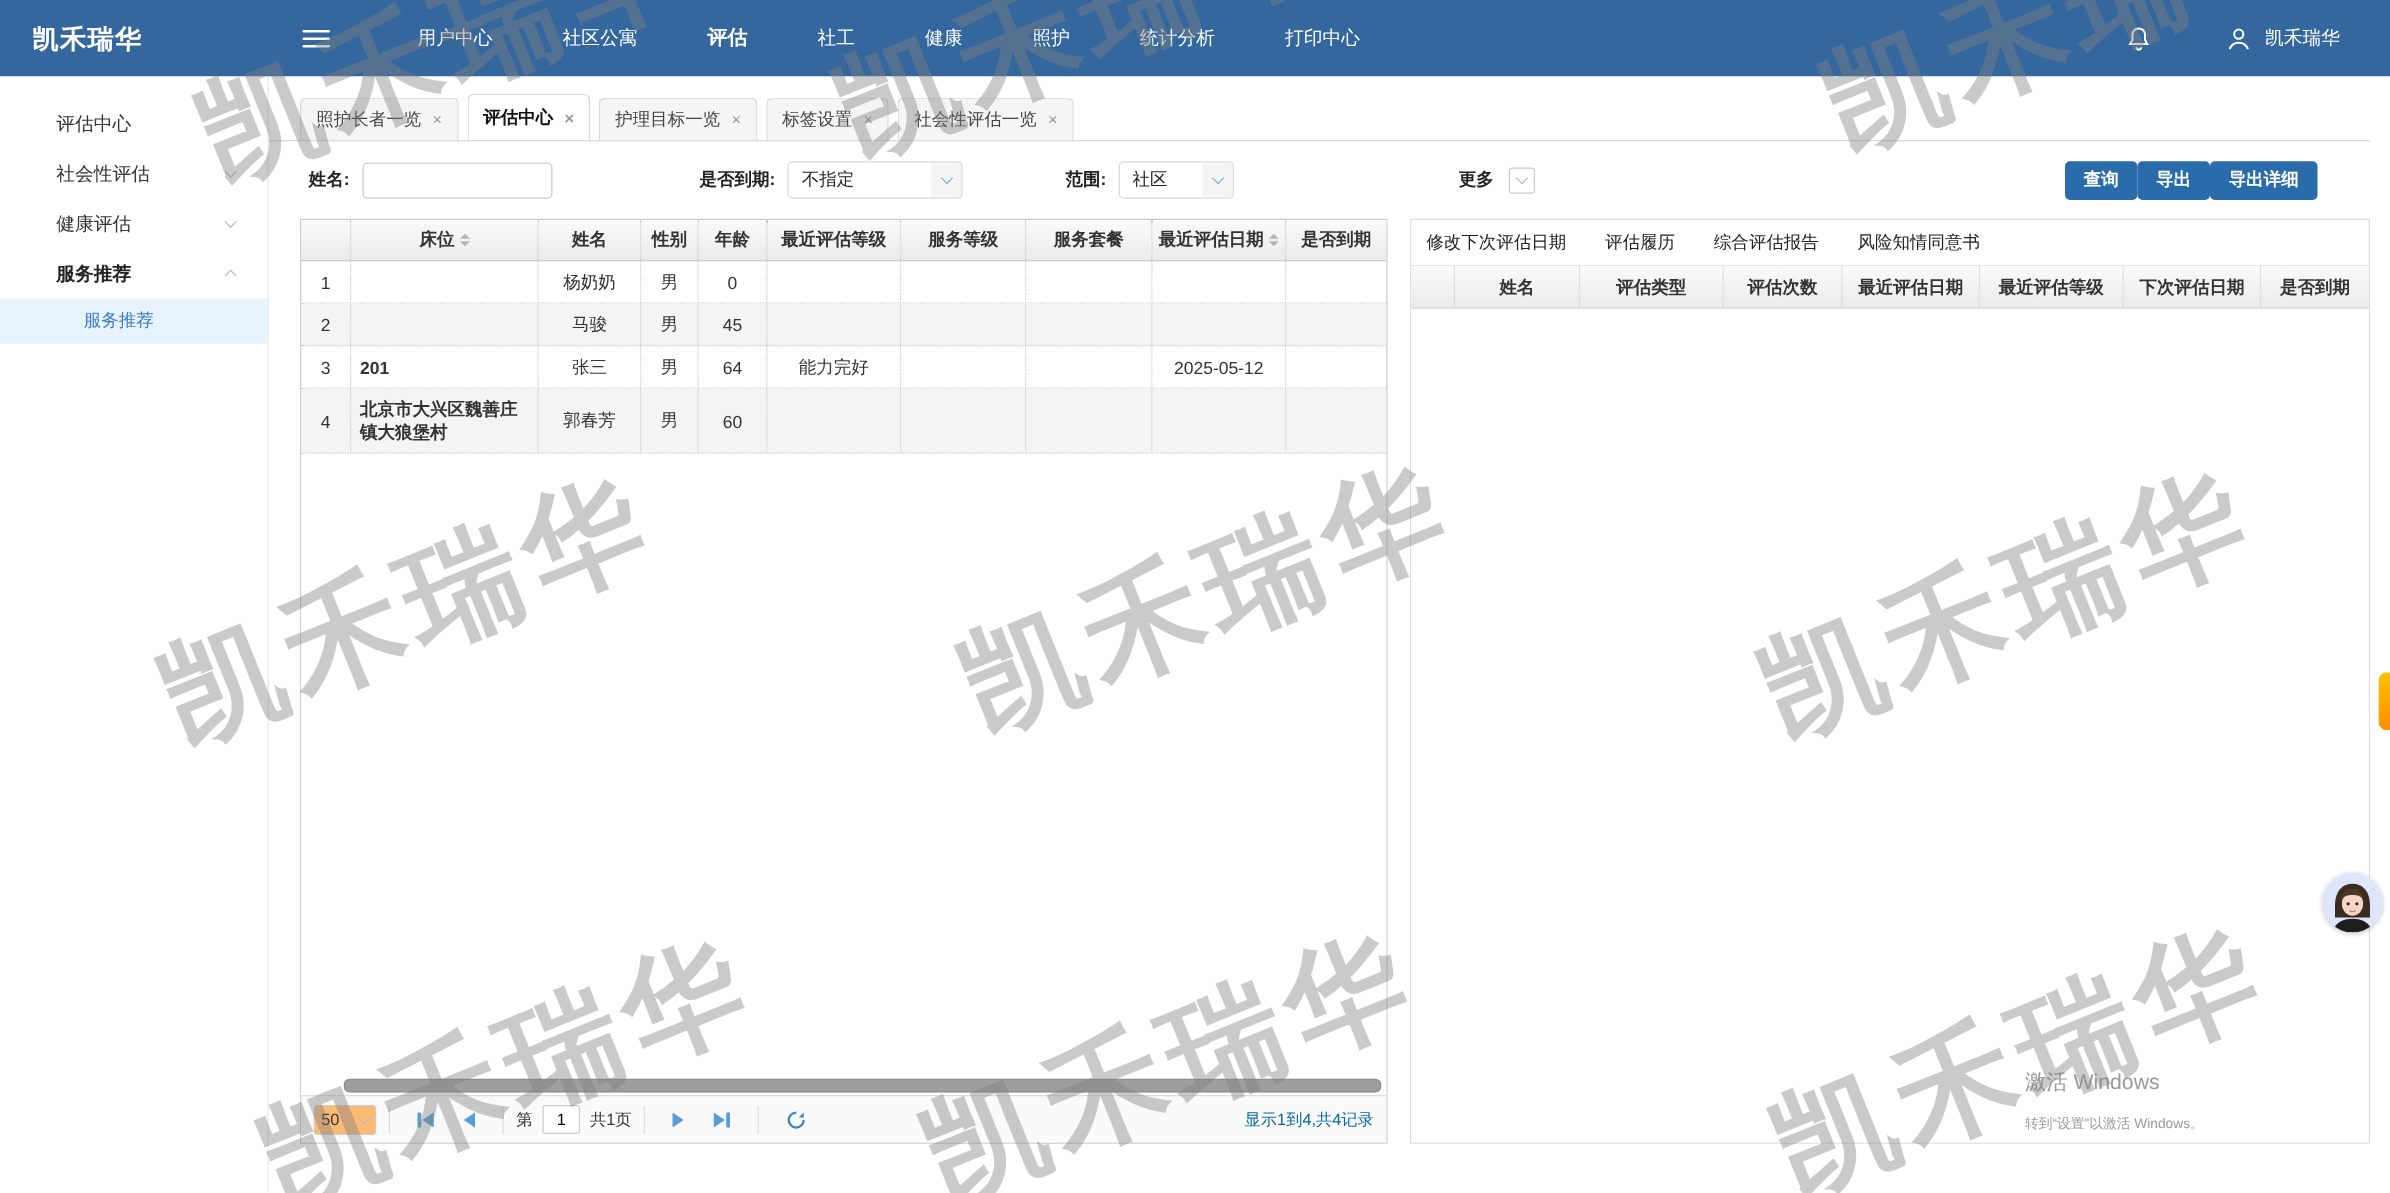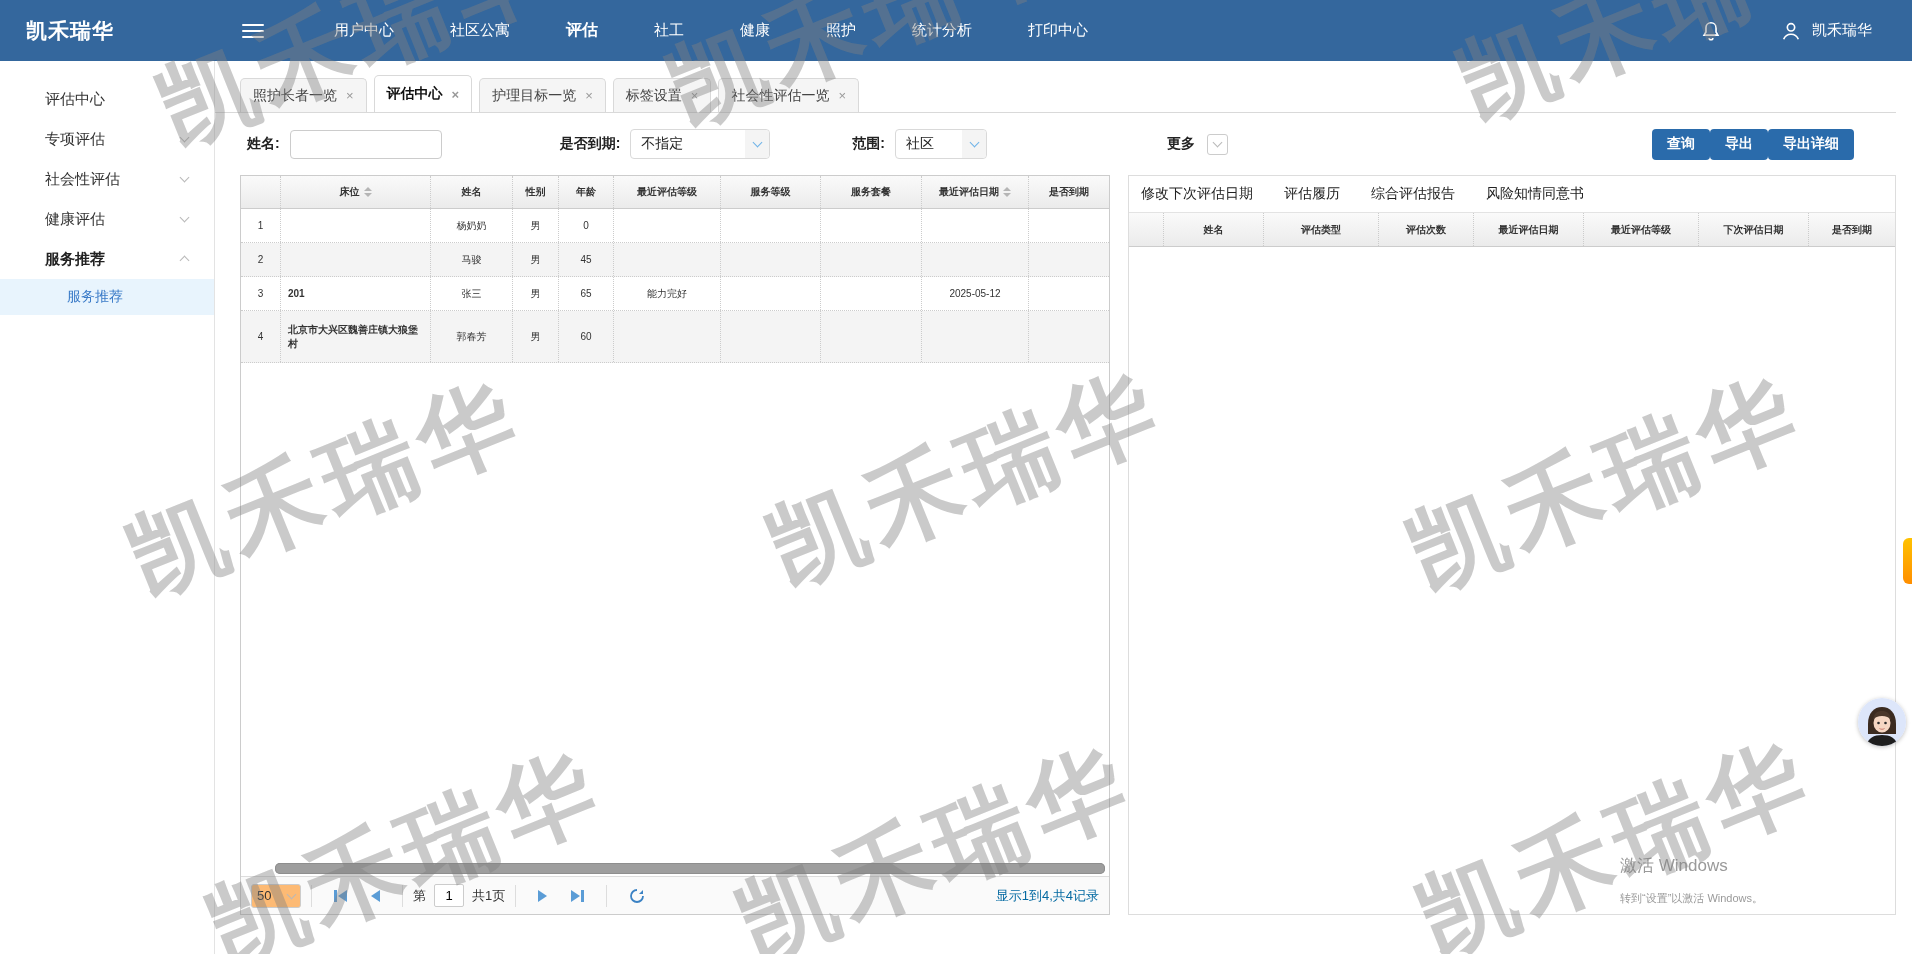--- a/index.html
+++ b/index.html
@@ -47,21 +47,21 @@
   .morebox { width:21px; height:21px; border:1px solid #ccc; border-radius:3px; margin-left:12px; display:flex; align-items:center; justify-content:center; background:#fff; cursor:pointer; }
   .btns { margin-left:auto; display:flex; }
   .btn { background:#2A6BAB; color:#fff; border:none; border-radius:4px; height:31px; padding:0 15px; font-size:14px; font-weight:bold; cursor:pointer; font-family:"Liberation Sans",sans-serif; }
 
   
   .panels { display:flex; padding-left:25px; gap:18px; height:740px; }
 
   .grid { width:870px; border:1px solid #ccc; display:flex; flex-direction:column; background:#fff; }
   .grow { display:flex; }
   .gh { background:linear-gradient(#fafafa,#ebebeb); border-bottom:1px solid #ccc; height:33px; }
-  .gcell { display:flex; align-items:center; justify-content:center; font-size:10px; color:#333; border-right:1px dotted #ccc; padding:2px 3px; text-align:center; }
+  .gcell { display:flex; align-items:center; justify-content:center; font-size:14px; color:#333; border-right:1px dotted #ccc; padding:2px 3px; text-align:center; }
   .gh .gcell { font-weight:bold; gap:4px; }
   .gcell:last-child { border-right:none; }
   .c0{width:40px;} .c1{width:150px;font-weight:bold;} .c2{width:82px;} .c3{width:46px;} .c4{width:55px;}
   .c5{width:107px;} .c6{width:100px;} .c7{width:101px;} .c8{width:107px;} .c9{width:78px; flex:1;}
   .brow { border-bottom:1px dotted #ccc; min-height:34px; }
   .brow.alt { background:#F4F4F4; }
   .brow .c1 { justify-content:flex-start; text-align:left; padding-left:7px; }
   .sort { display:flex; flex-direction:column; gap:2px; }
   .sort i { width:0; height:0; border-left:4px solid transparent; border-right:4px solid transparent; display:block; }
   .sort .u { border-bottom:4px solid #b5b5b5; } .sort .d { border-top:4px solid #b5b5b5; }
@@ -129,24 +129,20 @@
     </div>
   </div>
 </div>
 
 <div class="layout">
   <aside class="sidebar">
     <div class="side-item">
       <span class="lbl">评估中心</span>
     </div>
     <div class="side-item">
-      <span class="lbl">专项评估</span>
-      <span class="chev"></span>
-    </div>
-    <div class="side-item">
       <span class="lbl">社会性评估</span>
       <span class="chev"></span>
     </div>
     <div class="side-item">
       <span class="lbl">健康评估</span>
       <span class="chev"></span>
     </div>
     <div class="side-item bold">
       <span class="lbl">服务推荐</span>
       <span class="chev up"></span>
@@ -262,21 +258,21 @@
           <div class="gcell c6"></div>
           <div class="gcell c7"></div>
           <div class="gcell c8"></div>
           <div class="gcell c9"></div>
         </div>
         <div class="grow brow">
           <div class="gcell c0">3</div>
           <div class="gcell c1">201</div>
           <div class="gcell c2">张三</div>
           <div class="gcell c3">男</div>
-          <div class="gcell c4">65</div>
+          <div class="gcell c4">64</div>
           <div class="gcell c5">能力完好</div>
           <div class="gcell c6"></div>
           <div class="gcell c7"></div>
           <div class="gcell c8">2025-05-12</div>
           <div class="gcell c9"></div>
         </div>
         <div class="grow brow alt" style="min-height:52px">
           <div class="gcell c0">4</div>
           <div class="gcell c1">北京市大兴区魏善庄镇大狼堡村</div>
           <div class="gcell c2">郭春芳</div>

